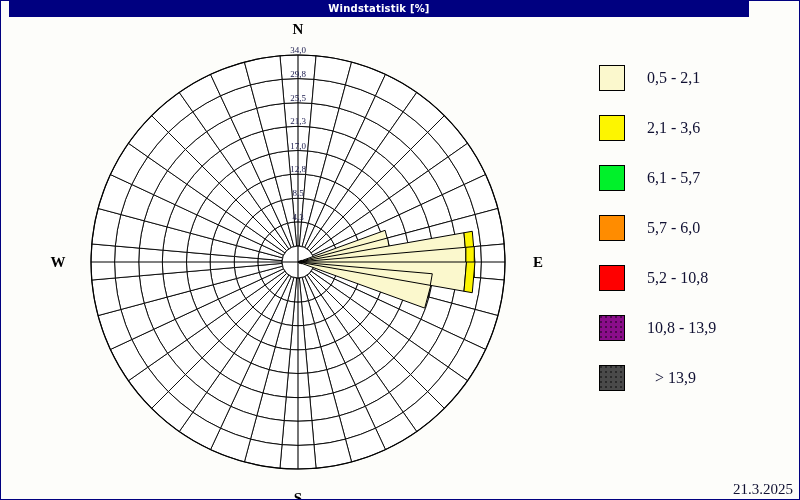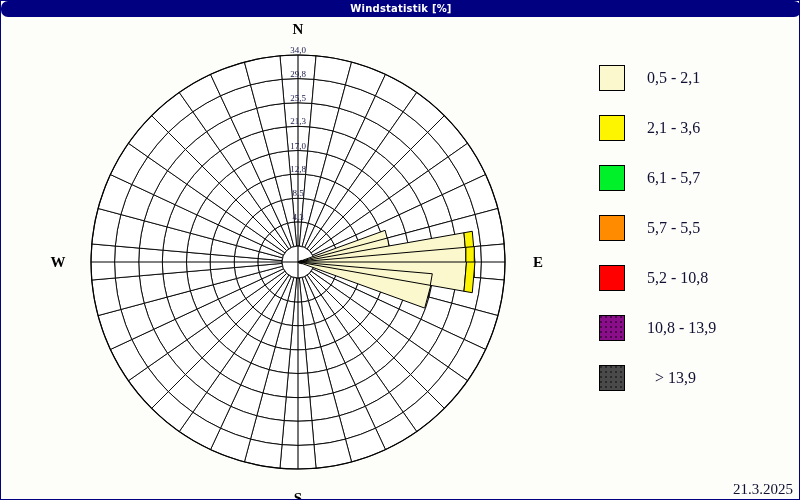--- a/index.html
+++ b/index.html
@@ -12,32 +12,31 @@
     width: 800px;
     height: 500px;
     background: #fdfdfa;
     font-family: "Liberation Serif", serif;
     overflow: hidden;
     box-sizing: border-box;
     border: 1px solid #000080;
   }
   #titlebar {
     position: absolute;
-    left: 0; top: 0;
-    width: 800px;
+    left: 8px; top: 0;
+    width: 740px;
     height: 16px;
     background: #000080;
     color: #ffffff;
     font-family: "DejaVu Sans", sans-serif;
     font-size: 10px;
     font-weight: bold;
     line-height: 16px;
     text-align: center;
     letter-spacing: 0.2px;
-    border-radius: 7px;
   }
   #canvas-area {
     position: absolute;
     left: 0; top: 16px;
     width: 800px;
     height: 484px;
   }
   svg#rose {
     position: absolute;
     left: 0; top: 0;
@@ -440,21 +439,21 @@
       <div class="legend-row">
         <span class="swatch" style="background: rgb(253, 245, 0);"></span>
         <span class="legend-text">2,1 - 3,6</span>
       </div>
       <div class="legend-row">
         <span class="swatch" style="background: rgb(0, 241, 42);"></span>
         <span class="legend-text">6,1 - 5,7</span>
       </div>
       <div class="legend-row">
         <span class="swatch" style="background: rgb(255, 140, 0);"></span>
-        <span class="legend-text">5,7 - 5,5</span>
+        <span class="legend-text">5,7 - 6,0</span>
       </div>
       <div class="legend-row">
         <span class="swatch" style="background: rgb(254, 0, 0);"></span>
         <span class="legend-text">5,2 - 10,8</span>
       </div>
       <div class="legend-row">
         <span class="swatch" style="background: radial-gradient(circle at 1px 1px, rgba(0, 0, 0, 0.45) 1px, transparent 1px) 0% 0% / 5px 5px rgb(138, 13, 138);"></span>
         <span class="legend-text">10,8 - 13,9</span>
       </div>
       <div class="legend-row">

